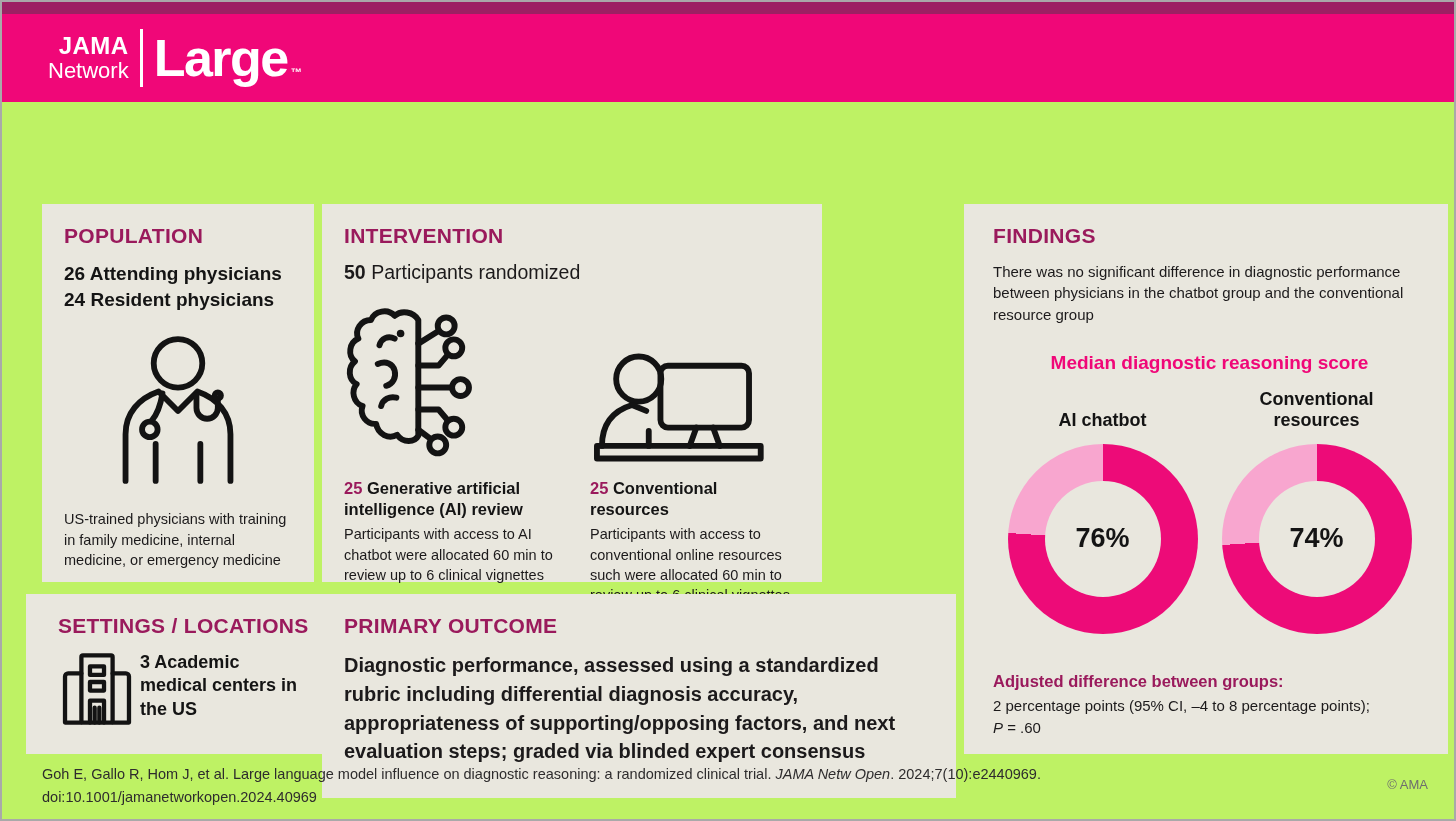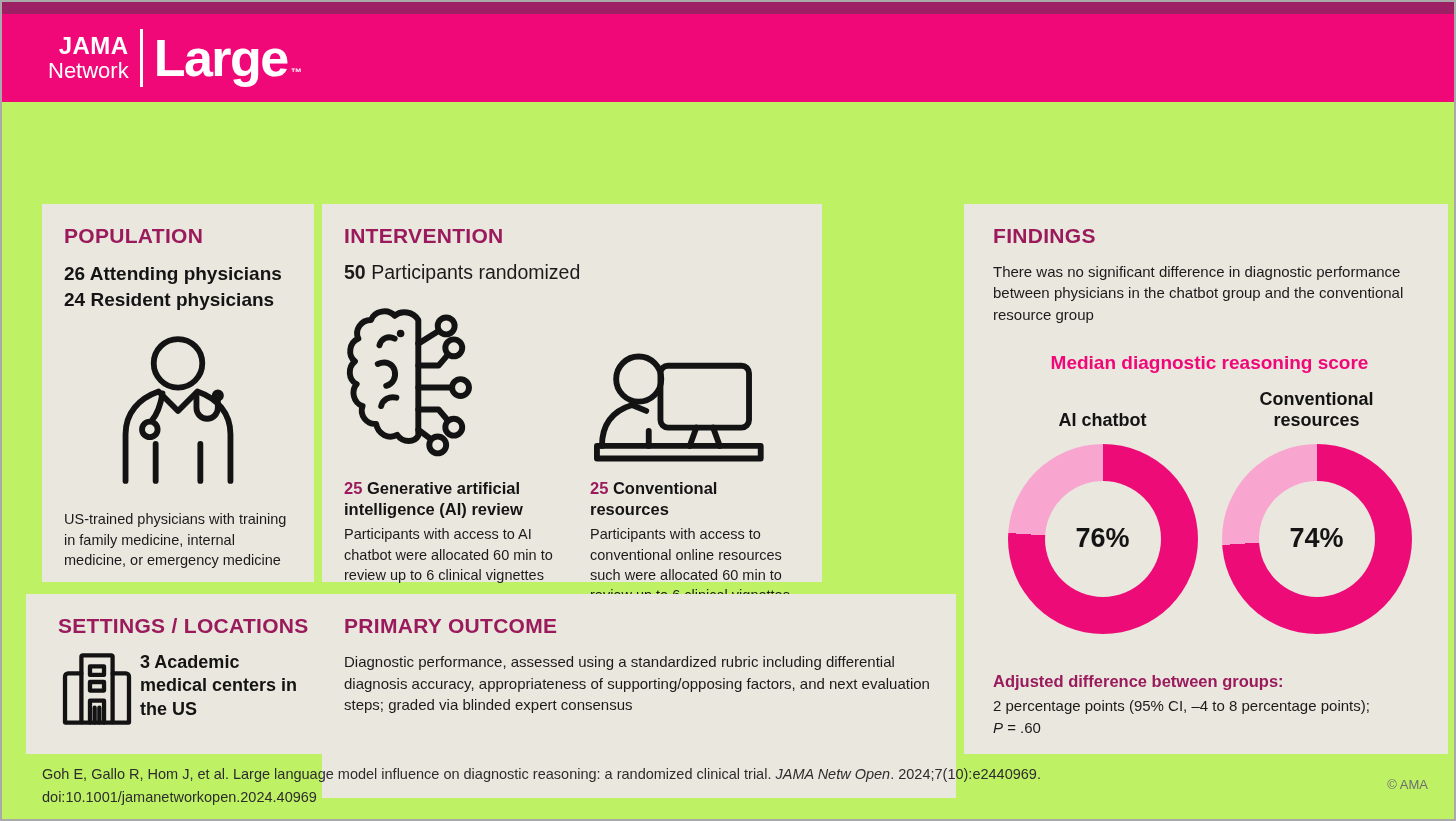--- a/index.html
+++ b/index.html
@@ -67,21 +67,21 @@
                font-size:27px; font-weight:800; color:#141414; z-index:1; }
   .adjusted { margin-top:38px; }
   .adj-head { color:#9a1a5c; font-size:16.5px; font-weight:700; }
   .adj-text { font-size:15px; line-height:1.45; margin-top:4px; }
 
   
   .set-row { display:flex; gap:4px; margin-top:4px; }
   .set-text { font-size:18px; font-weight:700; line-height:1.3; width:160px; color:#141414; }
 
   
-  .outcome-text { font-size:15px; line-height:1.44; max-width:600px; }
+  .outcome-text { font-size:20px; line-height:1.44; max-width:600px;font-weight:bold; }
 
   
   .footer { position:absolute; left:40px; top:761px; font-size:14.5px; line-height:1.58; color:#2e2c2d; width:1110px; }
   .copyright { position:absolute; right:26px; top:775px; font-size:13px; color:#6e6e6e; }
 
   .icon-stroke { stroke:#131313; fill:none; stroke-linecap:round; stroke-linejoin:round; }
 </style>
 </head>
 <body>
 

